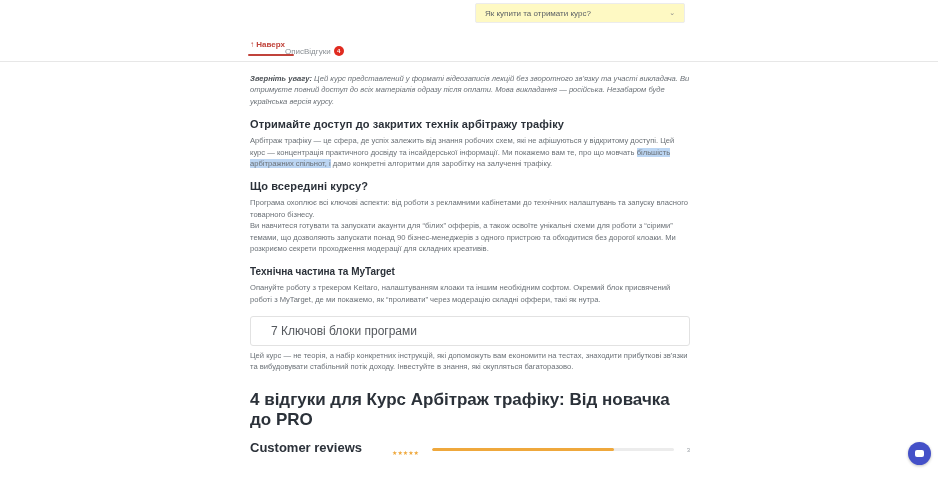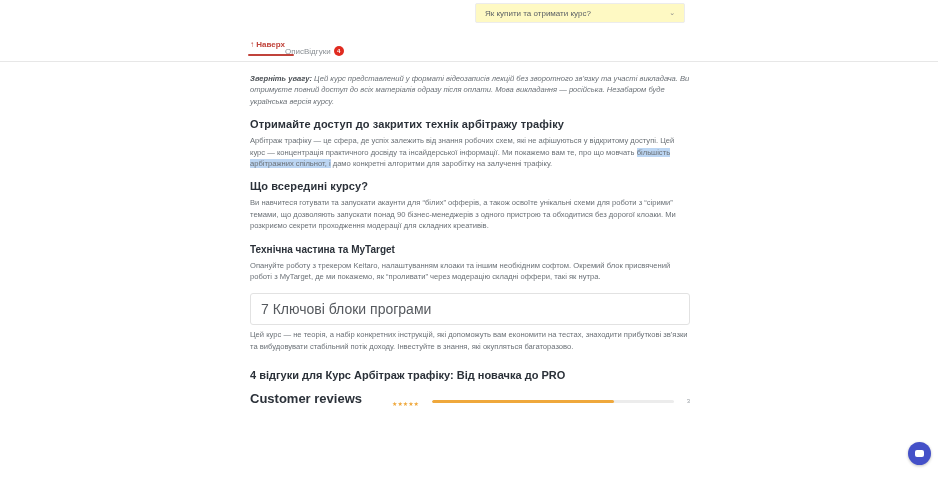--- a/index.html
+++ b/index.html
@@ -28,24 +28,24 @@
   
   .content { position:absolute; left:250px; top:68px; width:440px; color:#6a7076; }
   .notice { font-size:7.6px; line-height:1.42; font-style:italic; color:#75797d; margin-top:5px; }
   .notice b { color:#4a4f54; }
   h2.sec { font-size:11px; color:#2b3139; margin:11px 0 5px; font-weight:bold; letter-spacing:.1px; }
   h3.sec { font-size:10px; color:#2b3139; margin:12px 0 5px; font-weight:bold; }
   .content p { font-size:7.6px; line-height:1.5; color:#6a7076; }
   .sel { background:#bcd6f3; }
 
   .accordion { margin:11px 0 4px; border:1px solid #e2e2e2; border-radius:3px;
-    padding:7px 10px; font-size:14px; color:#55595e; cursor:pointer; background:#fff; }
+    padding:7px 20px; font-size:12px; color:#55595e; cursor:pointer; background:#fff; }
 
   
-  .reviews-heading { font-size:11px; color:#2b3139; font-weight:bold; margin:17px 0 10px; }
+  .reviews-heading { font-size:17px; color:#2b3139; font-weight:bold; margin:17px 0 10px; }
   .summary { display:flex; gap:14px; }
   .summary-left { width:128px; flex:none; }
   .cr-title { font-size:13px; font-weight:bold; color:#2b3139; }
   .st { color:#efa83c; font-size:7px; }
   .dist { flex:1; display:flex; flex-direction:column; gap:4.5px; padding-top:2px; }
   .rating-row { display:flex; align-items:center; gap:8px; }
   .row-stars { width:32px; flex:none; line-height:1; }
   .row-stars .st { font-size:6px; }
   .bar { flex:1; height:3px; background:#ececec; border-radius:2px; overflow:hidden; }
   .bar-fill { height:100%; background:#efa83c; border-radius:2px; }
@@ -85,20 +85,21 @@
 
   <div class="divider"></div>
 
   <div class="content">
     <p class="notice"><b>Зверніть увагу:</b><span> Цей курс представлений у форматі відеозаписів лекцій без зворотного зв'язку та участі викладача. Ви отримуєте повний доступ до всіх матеріалів одразу після оплати. Мова викладання — російська. Незабаром буде українська версія курсу.</span></p>
 
     <h2 class="sec">Отримайте доступ до закритих технік арбітражу трафіку</h2>
     <p><span>Арбітраж трафіку — це сфера, де успіх залежить від знання робочих схем, які не афішуються у відкритому доступі. Цей курс — концентрація практичного досвіду та інсайдерської інформації. Ми покажемо вам те, про що мовчать </span><span class="sel">більшість арбітражних спільнот, і</span><span> дамо конкретні алгоритми для заробітку на залученні трафіку.</span></p>
 
     <h2 class="sec">Що всередині курсу?</h2>
+    <p>Програма охоплює всі ключові аспекти: від роботи з рекламними кабінетами до технічних налаштувань та запуску власного товарного бізнесу.</p>
 
     <p>Ви навчитеся готувати та запускати акаунти для “білих” офферів, а також освоїте унікальні схеми для роботи з “сірими” темами, що дозволяють запускати понад 90 бізнес-менеджерів з одного пристрою та обходитися без дорогої клоаки. Ми розкриємо секрети проходження модерації для складних креативів.</p>
 
     <h3 class="sec">Технічна частина та MyTarget</h3>
     <p>Опануйте роботу з трекером Keitaro, налаштуванням клоаки та іншим необхідним софтом. Окремий блок присвячений роботі з MyTarget, де ми покажемо, як “проливати” через модерацію складні оффери, такі як нутра.</p>
 
     <div class="accordion">7 Ключові блоки програми</div>
 
     <p>Цей курс — не теорія, а набір конкретних інструкцій, які допоможуть вам економити на тестах, знаходити прибуткові зв'язки та вибудовувати стабільний потік доходу. Інвестуйте в знання, які окупляться багаторазово.</p>
 

